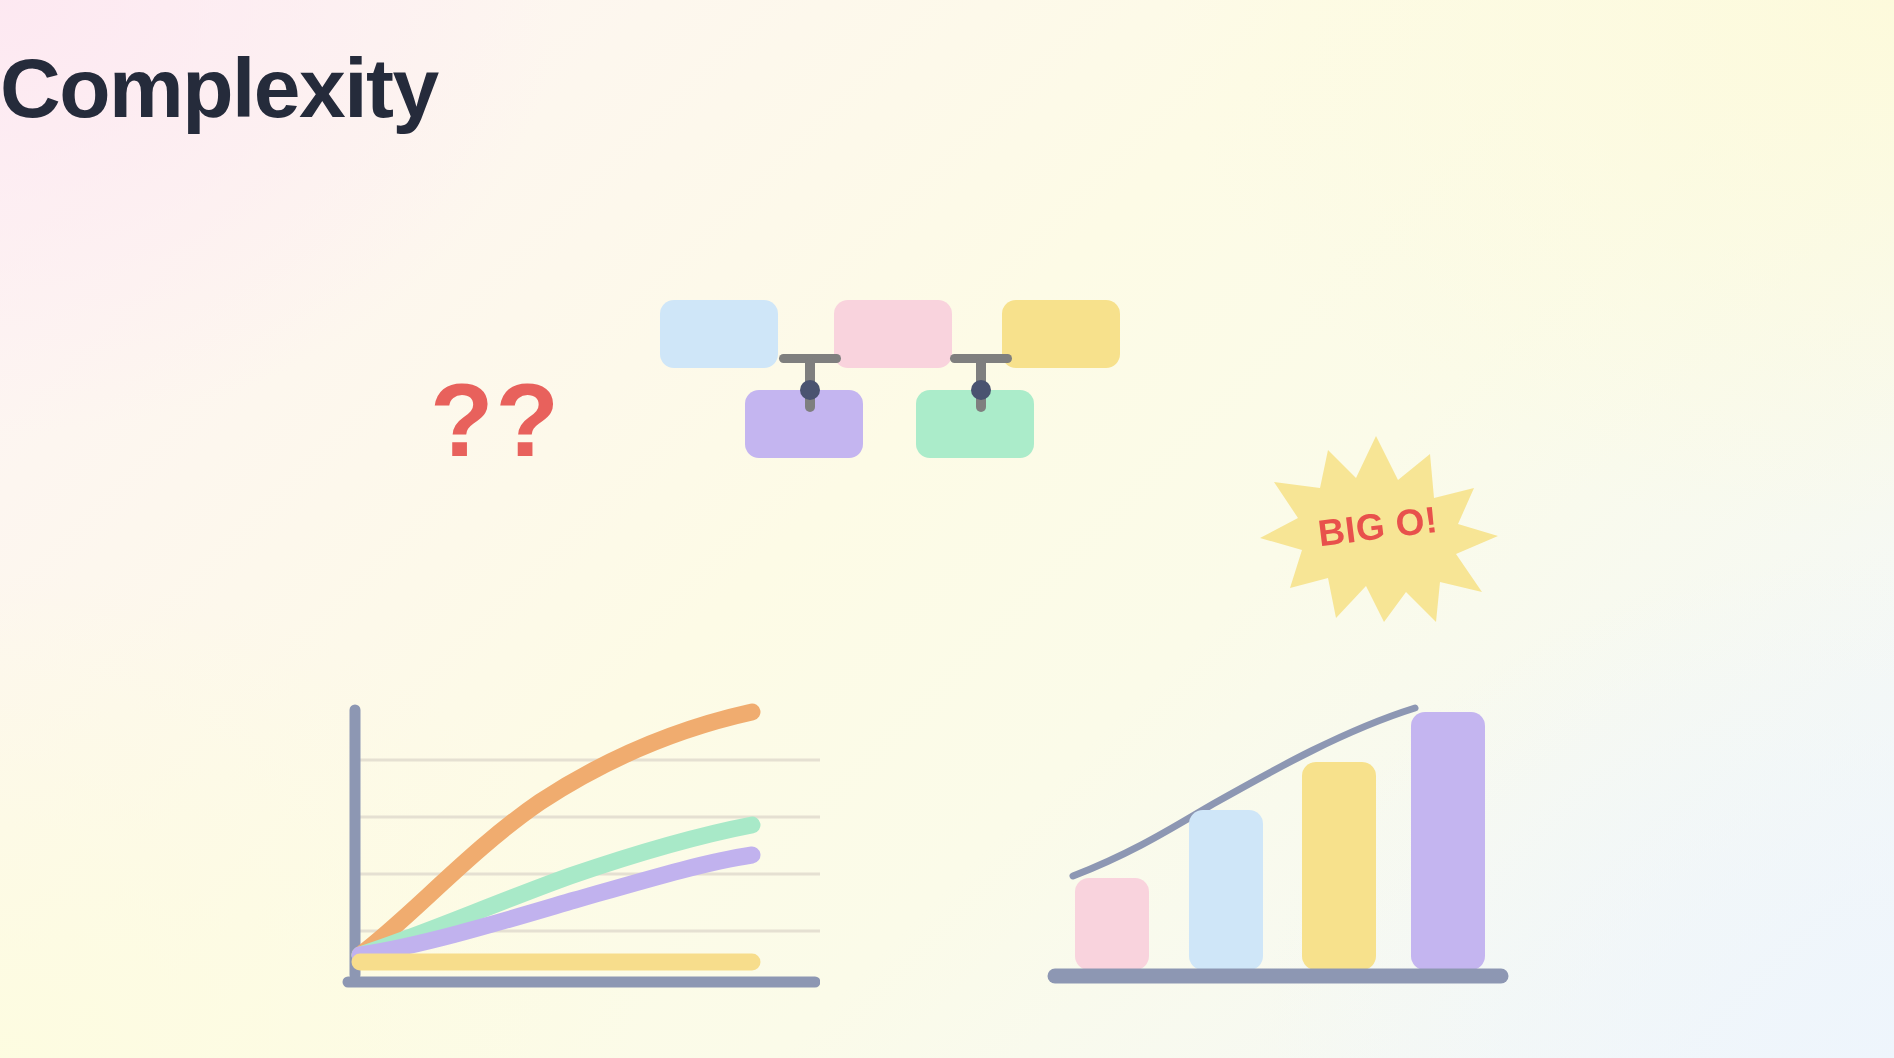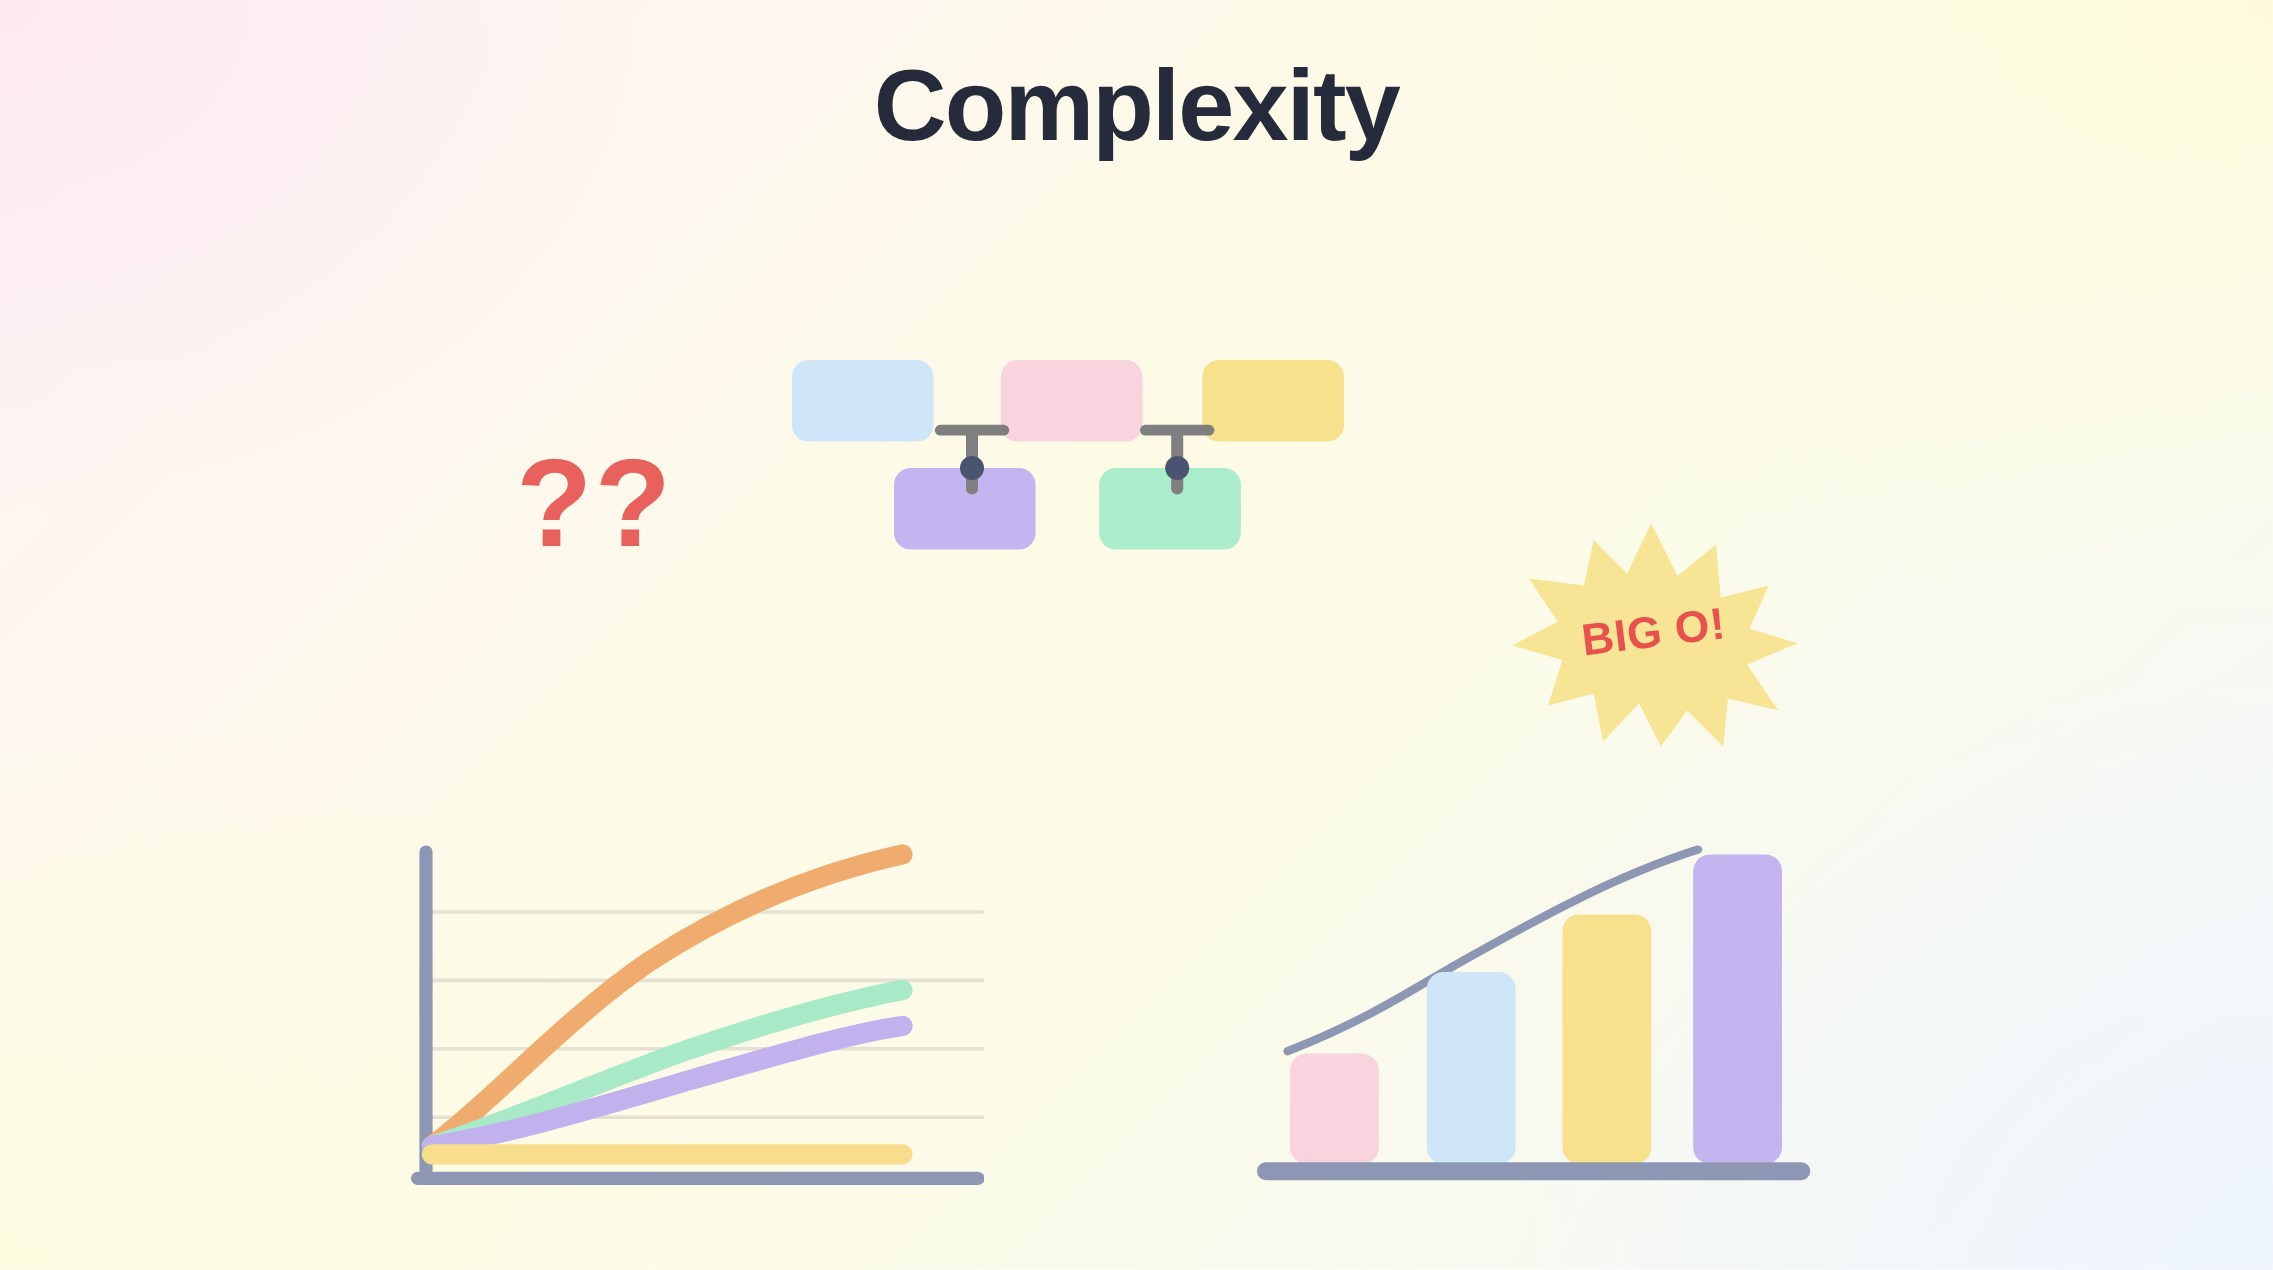--- a/index.html
+++ b/index.html
@@ -26,21 +26,21 @@
       radial-gradient(ellipse 1000px 800px at 100% 100%, rgba(238,245,252,0.95) 0%, rgba(238,245,252,0) 64%),
       linear-gradient(135deg, #fdf3f6 0%, #fdfbe6 45%, #fbfbe9 62%, #f2f7fb 100%);
   }
 
   
   #title {
     position: absolute;
     top: 44px;
     left: 0;
     width: 1894px;
-    text-align: center;
+    text-align: left;
     font-size: 84px;
     font-weight: bold;
     letter-spacing: -1.5px;
     color: #252b3b;
     line-height: 1.05;
     user-select: none;
   }
 
   
   #flowchart {

